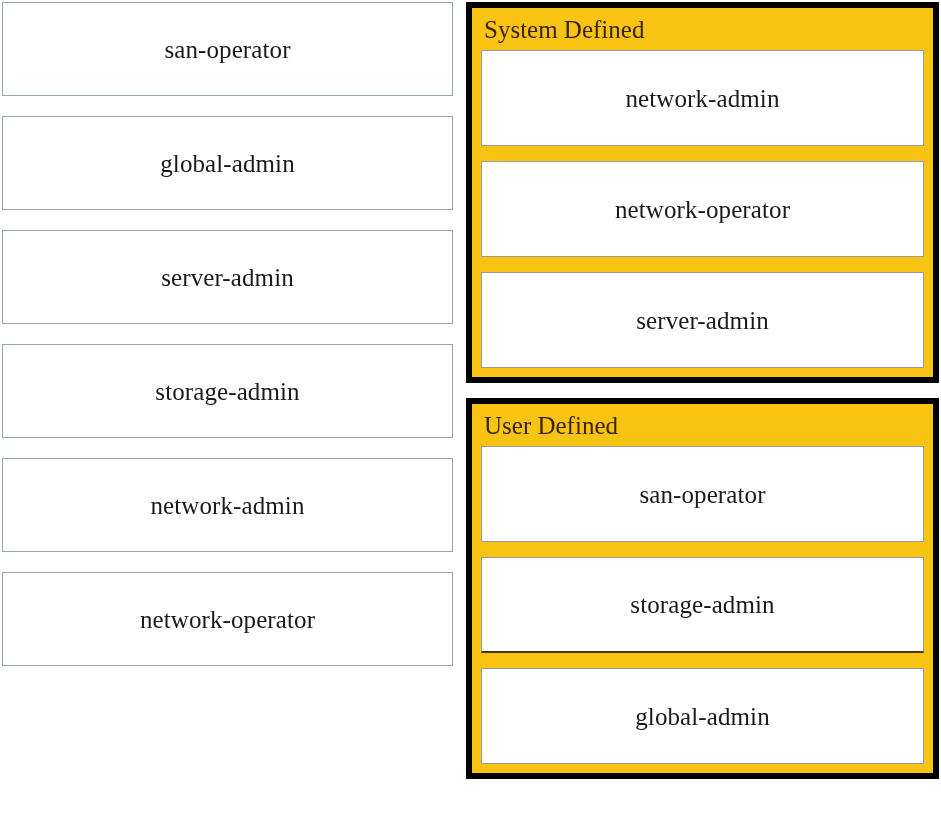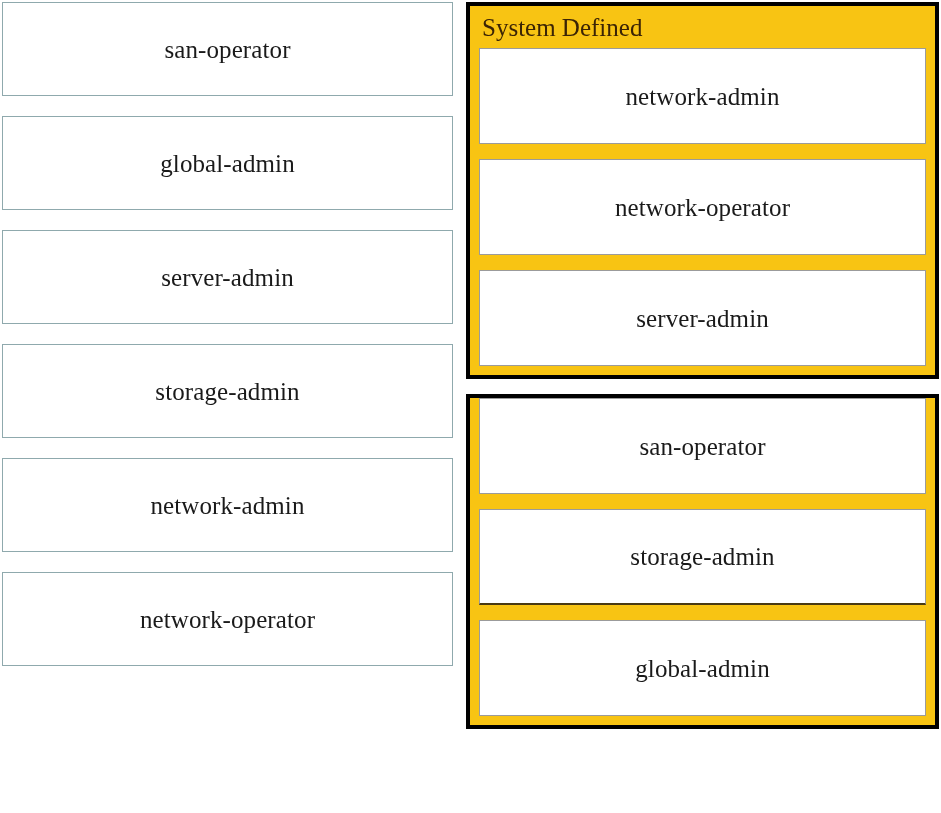--- a/index.html
+++ b/index.html
@@ -44,21 +44,21 @@
   
   #right-column {
     position: absolute;
     left: 466px;
     top: 2px;
     width: 473px;
   }
   .group-panel {
     box-sizing: border-box;
     background: #f8c413;
-    border: 4px solid #000000;
+    border: 6px solid #000000;
     padding: 0 9px 9px 9px;
     margin-bottom: 15px;
   }
   .group-title {
     font-size: 25px;
     color: #3b2405;
     line-height: 1;
     padding: 9px 0 8px 3px;
     text-align: left;
     white-space: nowrap;
@@ -120,20 +120,21 @@
     </div>
     <div class="group-item">
       <span class="role-label">network-operator</span>
     </div>
     <div class="group-item">
       <span class="role-label">server-admin</span>
     </div>
   </div>
 
   <div class="group-panel">
+    <div class="group-title">User Defined</div>
     <div class="group-item">
       <span class="role-label">san-operator</span>
     </div>
     <div class="group-item emphasized-bottom">
       <span class="role-label">storage-admin</span>
     </div>
     <div class="group-item">
       <span class="role-label">global-admin</span>
     </div>
   </div>

